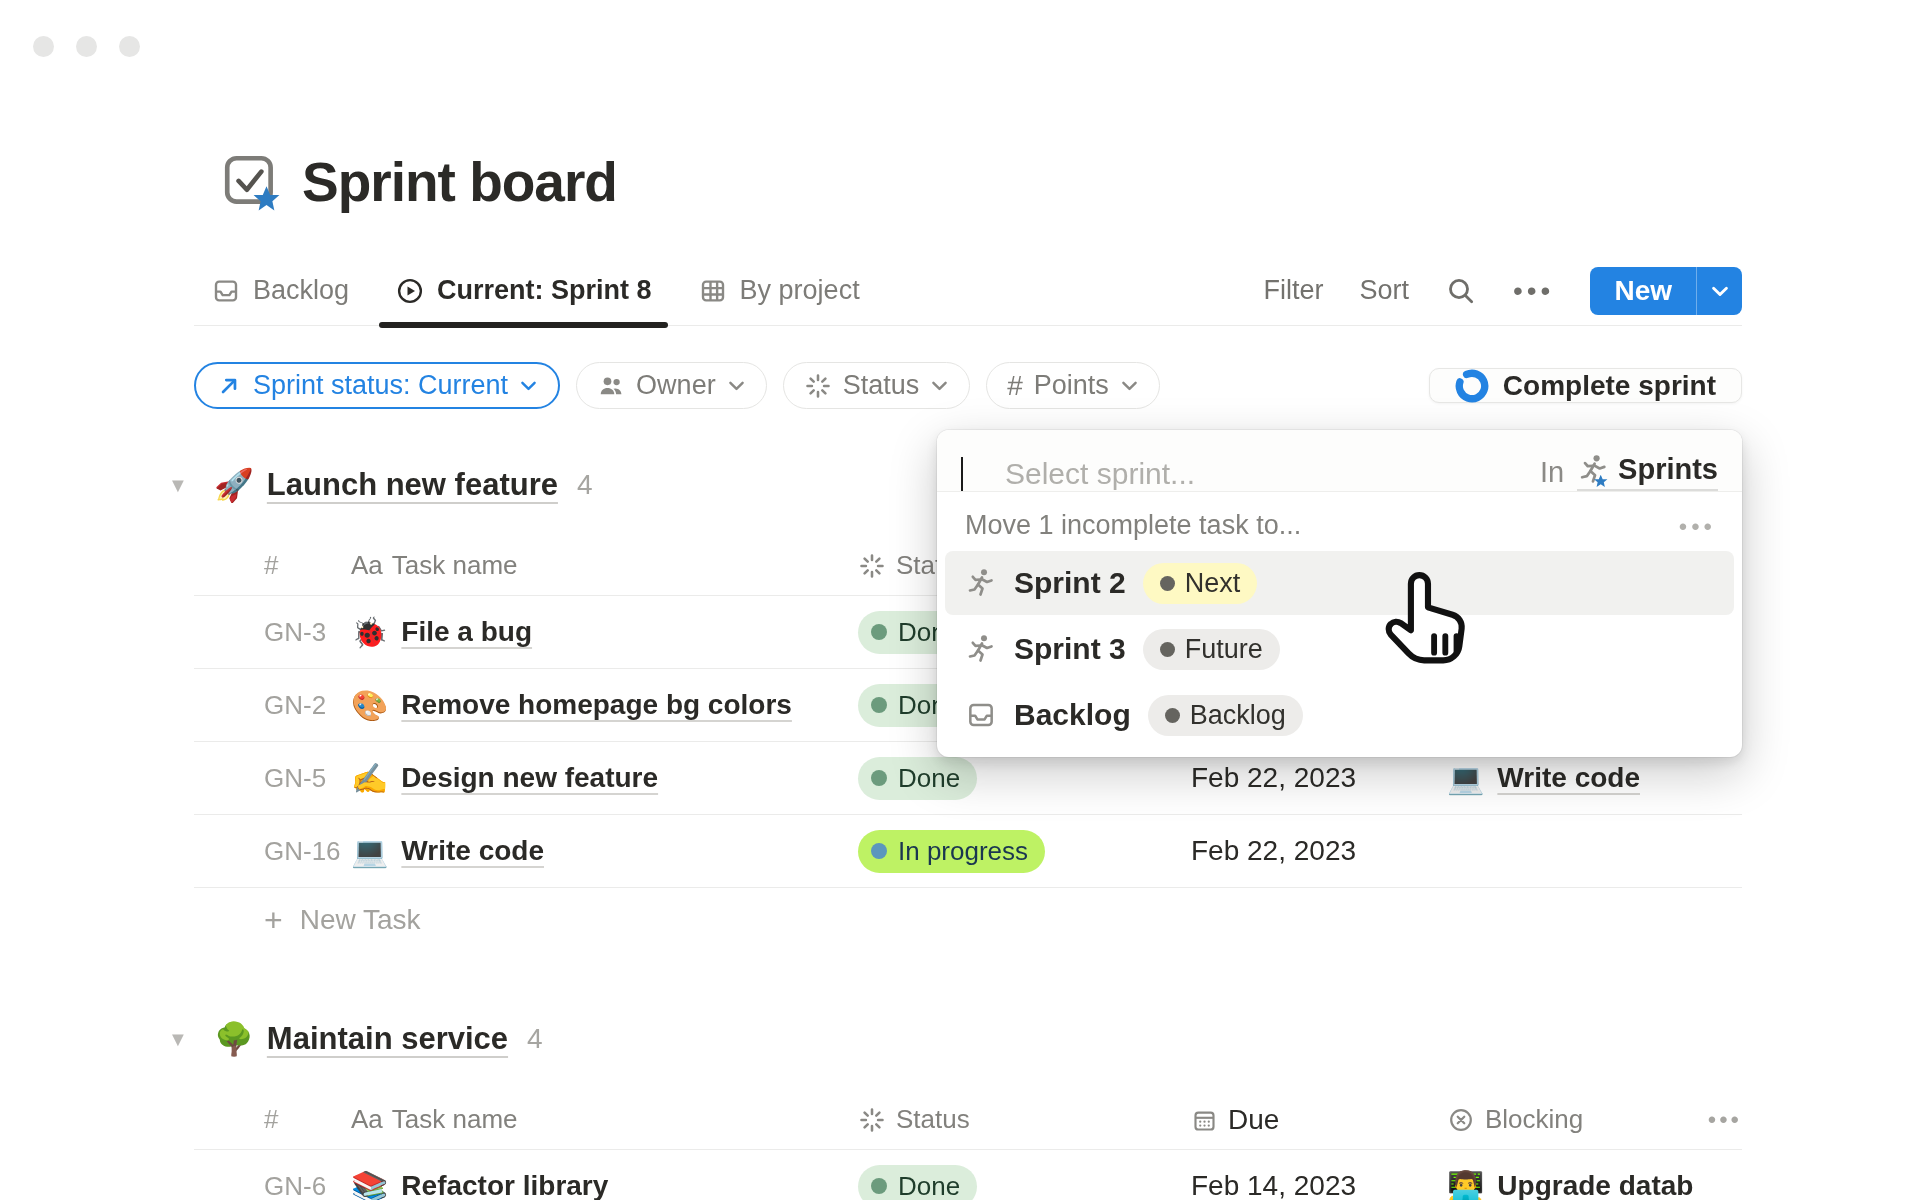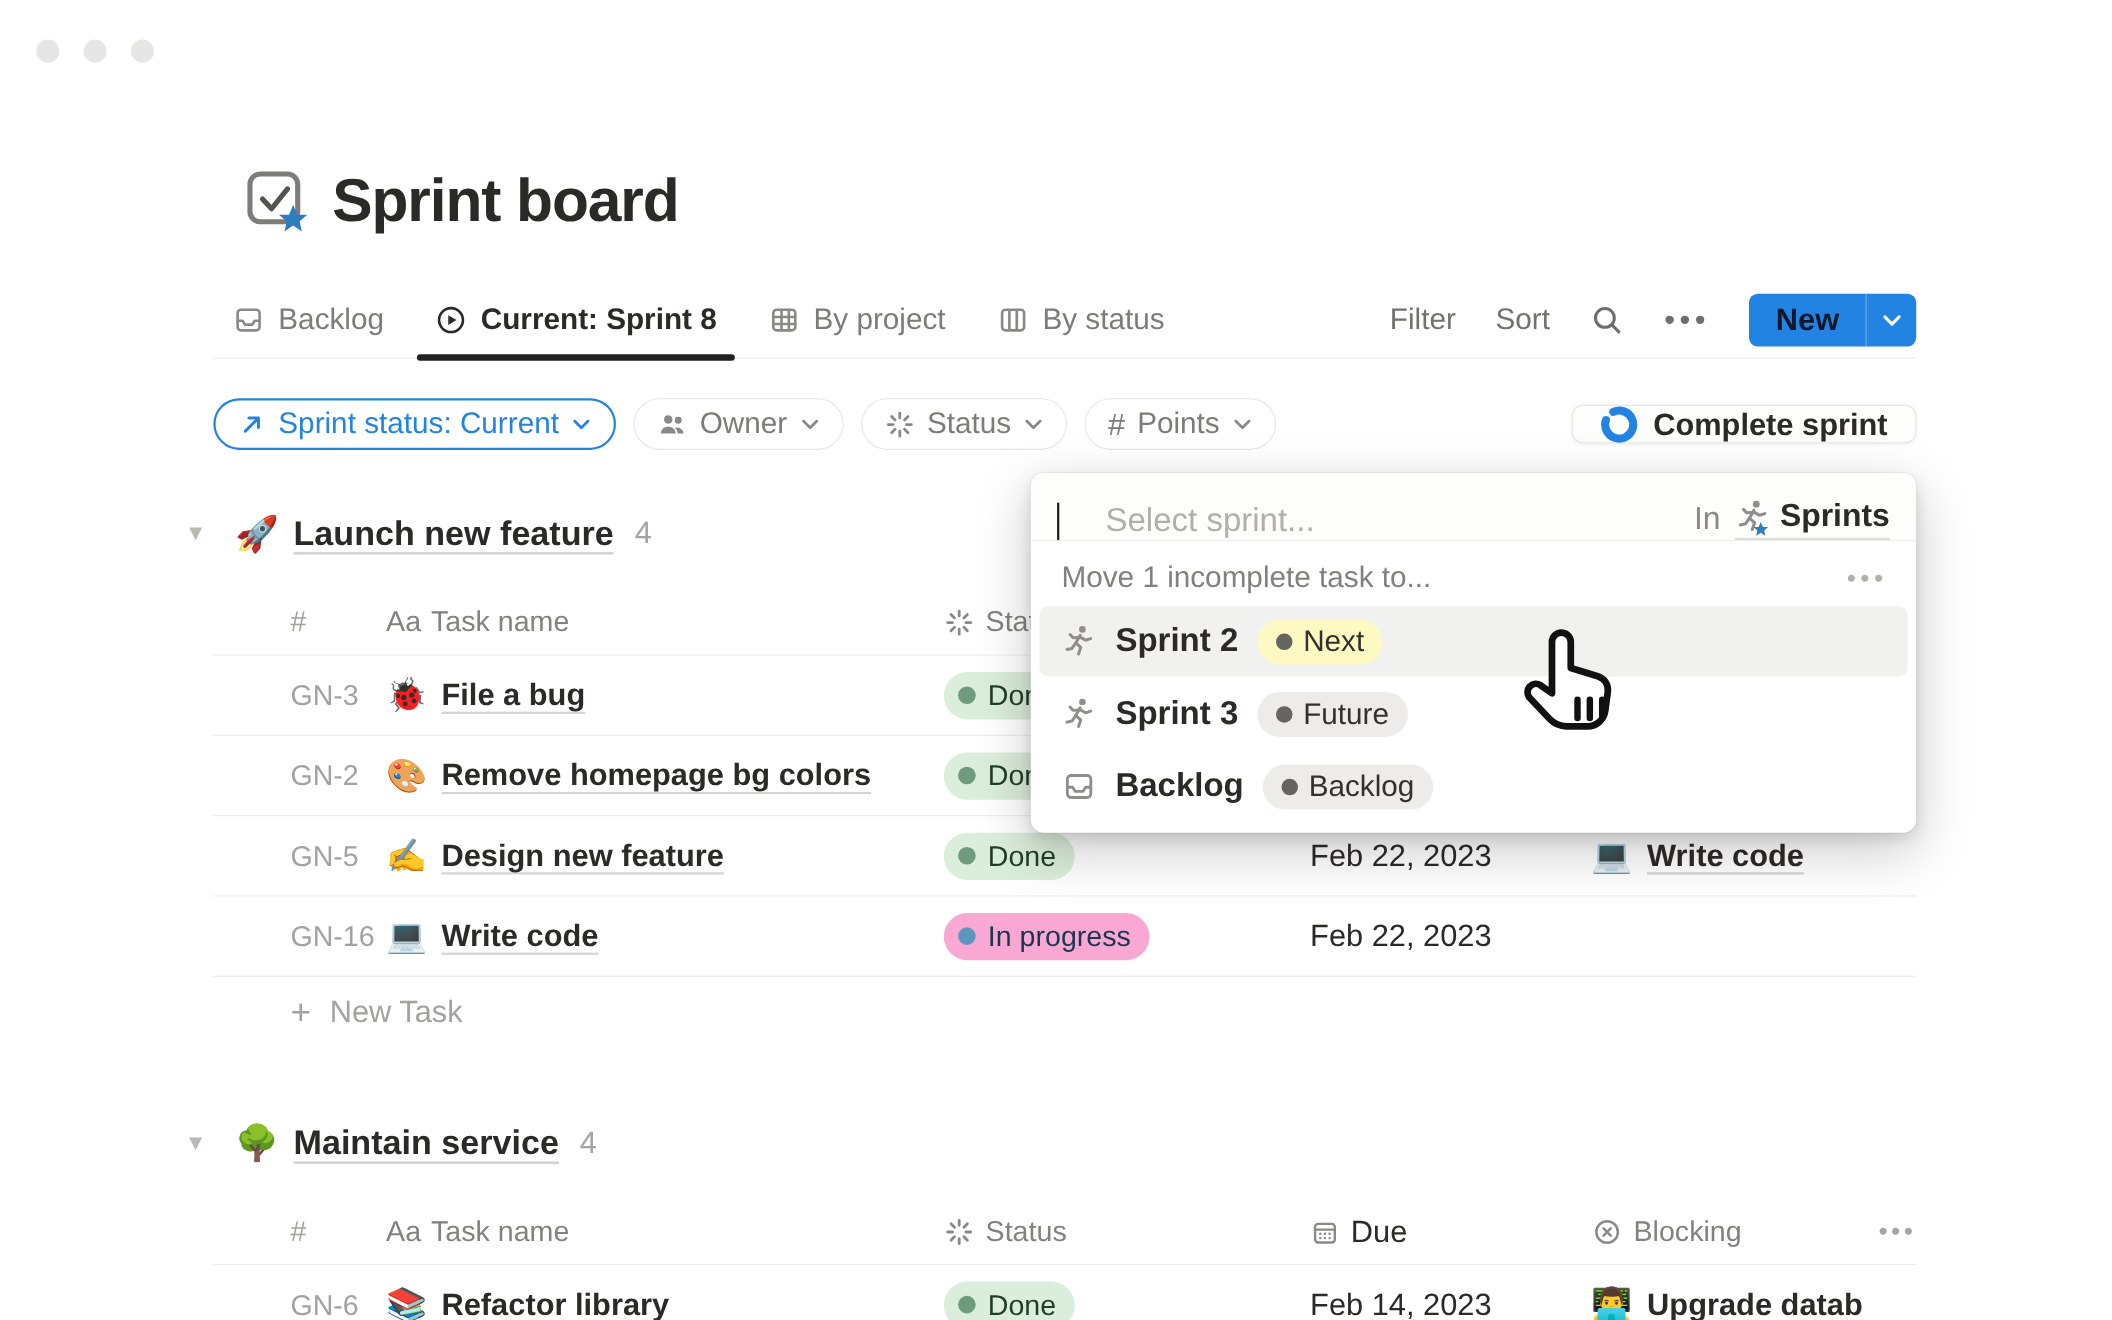--- a/index.html
+++ b/index.html
@@ -28,21 +28,21 @@
   .tab svg { color:#8a8985; }
   .tab.active { color:#2b2a27; font-weight:600; }
   .tab.active svg { color:#2b2a27; }
   .tab.active::after { content:""; position:absolute; left:-16px; right:-16px; bottom:-3px;
                        height:6px; background:#232220; border-radius:3px; }
   .tabs-right { margin-left:auto; display:flex; align-items:center; gap:36px;
                 font-size:27px; color:#73726e; font-weight:500;justify-content:space-between; }
   .icon-btn { color:#6f6e6a; }
   .dots3 { font-size:28px; letter-spacing:4px; color:#6f6e6a; }
   .new-btn { display:flex; align-items:stretch; height:48px; border-radius:8px; overflow:hidden;
-             background:#2383e2; color:#0f172a; }
+             background:#2383e2; color:#ffffff; }
   .new-main { display:flex; align-items:center; padding:0 24px; font-size:28px; font-weight:600; }
   .new-split { width:46px; display:flex; align-items:center; justify-content:center;
                border-left:1px solid rgba(255,255,255,.35); }
 
   
   .filter-row { position:absolute; left:194px; top:362px; width:1548px; display:flex; align-items:center; gap:16px; }
   .chip { height:47px; border:1.5px solid #e5e5e3; border-radius:26px; background:#fff;
           display:flex; align-items:center; gap:11px; padding:0 20px;
           font-size:27px; font-weight:500; color:#7d7c78; }
   .chip svg { color:#8a8985; }
@@ -79,21 +79,21 @@
   .t-name { font-size:28px; font-weight:600; color:#2b2a27;
             text-decoration:underline; text-decoration-color:#d5d4d1;
             text-decoration-thickness:1.5px; text-underline-offset:6px; }
   .hdr-prefix { margin-right:9px; }
 
   .badge { display:inline-flex; align-items:center; gap:11px; height:43px;
            padding:0 17px 0 13px; border-radius:22px; font-size:26px; font-weight:500; white-space:nowrap; }
   .bdot { width:16px; height:16px; border-radius:50%; flex:none; }
   .badge--done { background:#dbeddb; color:#1f3d2b; }
   .badge--done .bdot { background:#6c9b7d; }
-  .badge--prog { background:#f9a8d4; color:#1a3650; }
+  .badge--prog { background:#bef264; color:#1a3650; }
   .badge--prog .bdot { background:#5b97bd; }
 
   .newtask { display:flex; align-items:center; height:64px; padding-left:70px;
              color:#a3a29e; font-size:28px; gap:17px; }
   .plus { font-size:32px; line-height:1; }
 
   
   .popup { position:absolute; left:937px; top:430px; width:805px; height:327px; z-index:10;
            background:#fff; border-radius:12px; overflow:hidden;
            box-shadow:0 0 0 1px rgba(15,15,15,.05), 0 5px 12px rgba(15,15,15,.1), 0 16px 48px rgba(15,15,15,.22); }
@@ -163,29 +163,20 @@
   </div>
   <div class="tab">
     <span>
       <svg width="30" height="30" viewBox="0 0 24 24" fill="none" stroke="currentColor" stroke-width="1.9">
         <rect x="4" y="4.5" width="16" height="15" rx="2.5"></rect>
         <path d="M4 9.7h16M4 14.8h16M10 4.5v15M15.3 4.5v15"></path>
       </svg>
     </span>
     <span>By project</span>
   </div>
-  <div class="tab">
-    <span>
-      <svg width="30" height="30" viewBox="0 0 24 24" fill="none" stroke="currentColor" stroke-width="1.9">
-        <rect x="4" y="4.5" width="16" height="15" rx="2.5"></rect>
-        <path d="M9.3 4.5v15M14.7 4.5v15"></path>
-      </svg>
-    </span>
-    <span>By status</span>
-  </div>
 
   <div class="tabs-right">
     <span>Filter</span>
     <span>Sort</span>
     <span class="icon-btn">
       <svg width="32" height="32" viewBox="0 0 24 24" fill="none" stroke="currentColor" stroke-width="2.1" stroke-linecap="round">
         <circle cx="10.5" cy="10.5" r="6.4"></circle>
           <path d="M15.3 15.3 L20 20"></path>
       </svg>
     </span>

